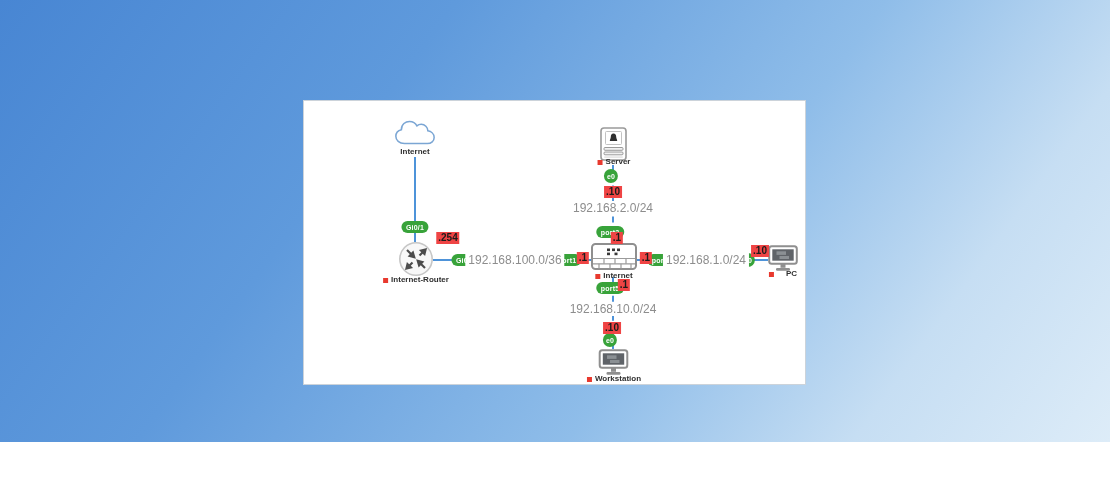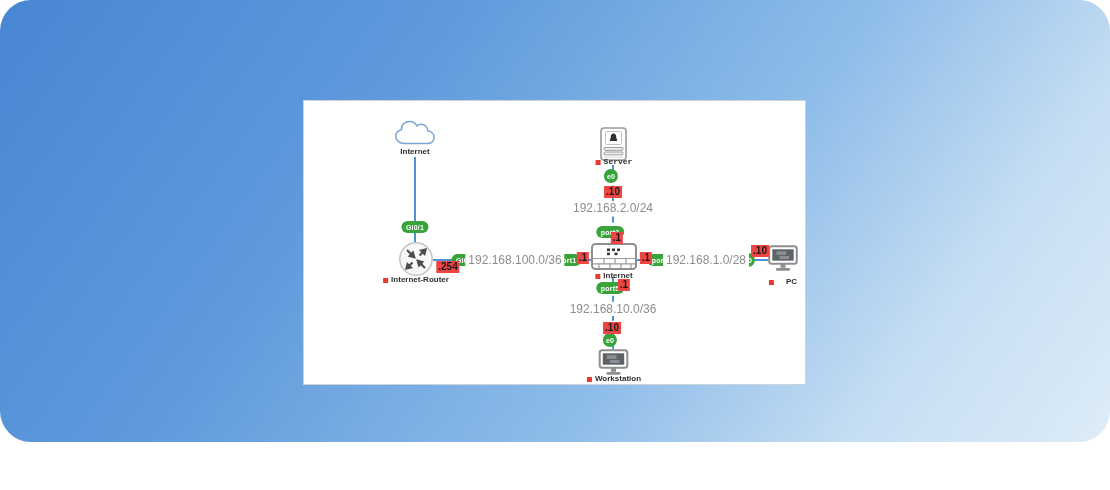--- a/index.html
+++ b/index.html
@@ -2,21 +2,20 @@
 <html><head>
 <meta charset="utf-8">
 <style>
   * { margin:0; padding:0; box-sizing:border-box; }
   html,body { width:1110px; height:490px; overflow:hidden; }
   body { font-family:"Liberation Sans", sans-serif; }
 
   .page {
     position:relative; width:1110px; height:442px;
     background:linear-gradient(126deg,#4886d3 0%, #5f9adc 32%, #8fbde9 62%, #c6def3 82%, #ddecf8 100%);
-    border-radius:31px;
   }
 
   .panel {
     position:absolute; left:303px; top:100px; width:503px; height:285px;
     background:#ffffff; border:1px solid #ccd3da;
   }
 
   
   .hline { position:absolute; height:0; border-top:2px solid #4e93d9; }
   .vline { position:absolute; width:0; border-left:2px solid #4e93d9; }
@@ -121,34 +120,34 @@
     </div>
 
     <svg class="icon" style="left:296px; top:26px;" width="27" height="34" viewBox="0 0 27 34">
       <rect x="1" y="1" width="25" height="32" rx="3" fill="#ffffff" stroke="#9a9a9a" stroke-width="1.6"></rect>
       <rect x="5.5" y="4.5" width="16" height="13" rx="1" fill="#ffffff" stroke="#c2c2c2" stroke-width="1"></rect>
       <path d="M13.5 6.5 c-1.9 0 -2.7 1.6 -2.7 3.2 c0 1.9 -1 3 -1 4.3 h7.4 c0 -1.3 -1 -2.4 -1 -4.3 c0 -1.6 -0.8 -3.2 -2.7 -3.2 z" fill="#2e2e2e"></path>
       <rect x="4" y="20.5" width="19" height="2.8" rx="1" fill="#f1f1f1" stroke="#9a9a9a" stroke-width="1"></rect>
       <rect x="4" y="25" width="19" height="2.8" rx="1" fill="#f1f1f1" stroke="#9a9a9a" stroke-width="1"></rect>
       <rect x="4" y="29.3" width="19" height="1.6" rx="0.8" fill="#e6e6e6"></rect>
     </svg>
-    <div class="node-label" style="left:310px; top:57px;font-family:Liberation Mono, monospace;">
+    <div class="node-label" style="left:310px; top:57px;">
       <span class="status-sq"></span>
       <span>Server</span>
     </div>
 
     <svg class="icon" style="left:464px; top:144px;" width="30" height="27" viewBox="0 0 30 27">
       <rect x="1.2" y="1.2" width="27.6" height="17.6" rx="2.5" fill="#ffffff" stroke="#8f8f8f" stroke-width="2"></rect>
       <rect x="4.3" y="4.3" width="21.4" height="11.4" fill="#5f6368"></rect>
       <rect x="8.5" y="6.3" width="9.5" height="3.6" fill="#8b9094"></rect>
       <rect x="11.5" y="11" width="9.5" height="3" fill="#8b9094"></rect>
       <rect x="12.5" y="18.8" width="5" height="4" fill="#8f8f8f"></rect>
       <rect x="8" y="23" width="14" height="2.8" rx="1.2" fill="#8f8f8f"></rect>
     </svg>
-    <div class="node-label" style="left:479px; top:177px;gap:12px;">
+    <div class="node-label" style="left:479px; top:169px;gap:12px;">
       <span class="status-sq"></span>
       <span>PC</span>
     </div>
 
     <svg class="icon" style="left:294px; top:248px;" width="31" height="27" viewBox="0 0 30 27">
       <rect x="1.2" y="1.2" width="27.6" height="17.6" rx="2.5" fill="#ffffff" stroke="#8f8f8f" stroke-width="2"></rect>
       <rect x="4.3" y="4.3" width="21.4" height="11.4" fill="#5f6368"></rect>
       <rect x="8.5" y="6.3" width="9.5" height="3.6" fill="#8b9094"></rect>
       <rect x="11.5" y="11" width="9.5" height="3" fill="#8b9094"></rect>
       <rect x="12.5" y="18.8" width="5" height="4" fill="#8f8f8f"></rect>
@@ -162,28 +161,28 @@
     <span class="pill" style="left:111px; top:126px;">Gi0/1</span>
     <span class="pill" style="left:161px; top:159px;">Gi0/0</span>
     <span class="pill" style="left:263px; top:159px;">port1</span>
     <span class="pill" style="left:357px; top:159px;">port2</span>
     <span class="pill" style="left:306px; top:131px;">port3</span>
     <span class="pill" style="left:306px; top:187px;">port5</span>
     <span class="pill round" style="left:307px; top:75px;">e0</span>
     <span class="pill round" style="left:444px; top:159px;">e0</span>
     <span class="pill round" style="left:306px; top:239px;">e0</span>
 
-    <span class="addr" style="left:144px; top:166px;">.254</span>
+    <span class="addr" style="left:144px; top:137px;">.254</span>
     <span class="addr" style="left:279px; top:157px;">.1</span>
     <span class="addr" style="left:342px; top:157px;">.1</span>
     <span class="addr" style="left:313px; top:137px;">.1</span>
     <span class="addr" style="left:320px; top:184px;">.1</span>
     <span class="addr" style="left:309px; top:91px;">.10</span>
     <span class="addr" style="left:456px; top:150px;">.10</span>
     <span class="addr" style="left:308px; top:227px;">.10</span>
 
     <span class="net" style="left:211px; top:159px;">192.168.100.0/36</span>
-    <span class="net" style="left:402px; top:159px;">192.168.1.0/28</span>
+    <span class="net" style="left:402px; top:159px;">192.168.1.0/24</span>
     <span class="net" style="left:309px; top:107px;">192.168.2.0/24</span>
-    <span class="net" style="left:309px; top:208px;">192.168.10.0/36</span>
+    <span class="net" style="left:309px; top:208px;">192.168.10.0/24</span>
 
   </div>
 </div>
 
 </body></html>

